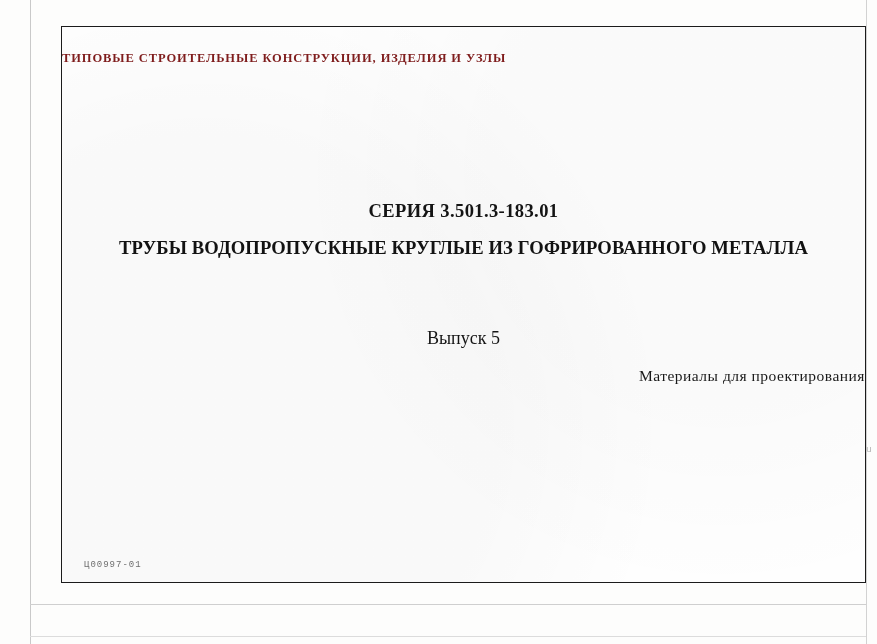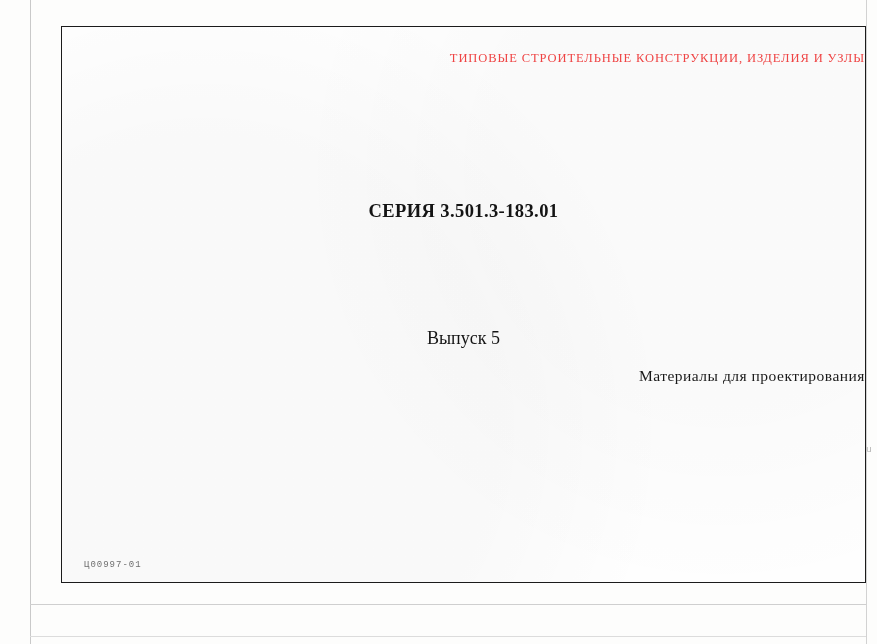--- a/index.html
+++ b/index.html
@@ -78,25 +78,25 @@
       radial-gradient(circle at 18% 72%, rgba(0,0,0,0.018) 0 38%, rgba(0,0,0,0) 60%),
       radial-gradient(circle at 82% 26%, rgba(0,0,0,0.014) 0 30%, rgba(0,0,0,0) 55%);
     pointer-events: none;
   }
 
   .header-line {
     position: absolute;
     left: 0;
     right: 0;
     top: 24px;
-    text-align: right;
+    text-align: left;
     font-size: 12.5px;
     letter-spacing: 0.9px;
-    font-weight: 400;
-    color: #ef4444;
+    font-weight: 700;
+    color: #7f1d1d;
     text-transform: uppercase;
   }
 
   .series {
     position: absolute;
     left: 0;
     right: 0;
     top: 174px;
     text-align: center;
     font-size: 18.5px;
@@ -181,20 +181,21 @@
   <div class="watermark">gbi22.ru</div>
 
   <div class="page-frame">
     <div class="paper-tone"></div>
 
     <div class="header-line">ТИПОВЫЕ СТРОИТЕЛЬНЫЕ КОНСТРУКЦИИ, ИЗДЕЛИЯ И УЗЛЫ</div>
 
     <div class="series">СЕРИЯ 3.501.3-183.01</div>
 
     <div class="title-block">
+      <span>ТРУБЫ ВОДОПРОПУСКНЫЕ КРУГЛЫЕ ИЗ ГОФРИРОВАННОГО МЕТАЛЛА</span>
     </div>
 
     <div class="issue">Выпуск 5</div>
 
     <div class="subtitle">Материалы для проектирования</div>
 
     <div class="doc-code">Ц00997-01</div>
   </div>
 </div>
 

